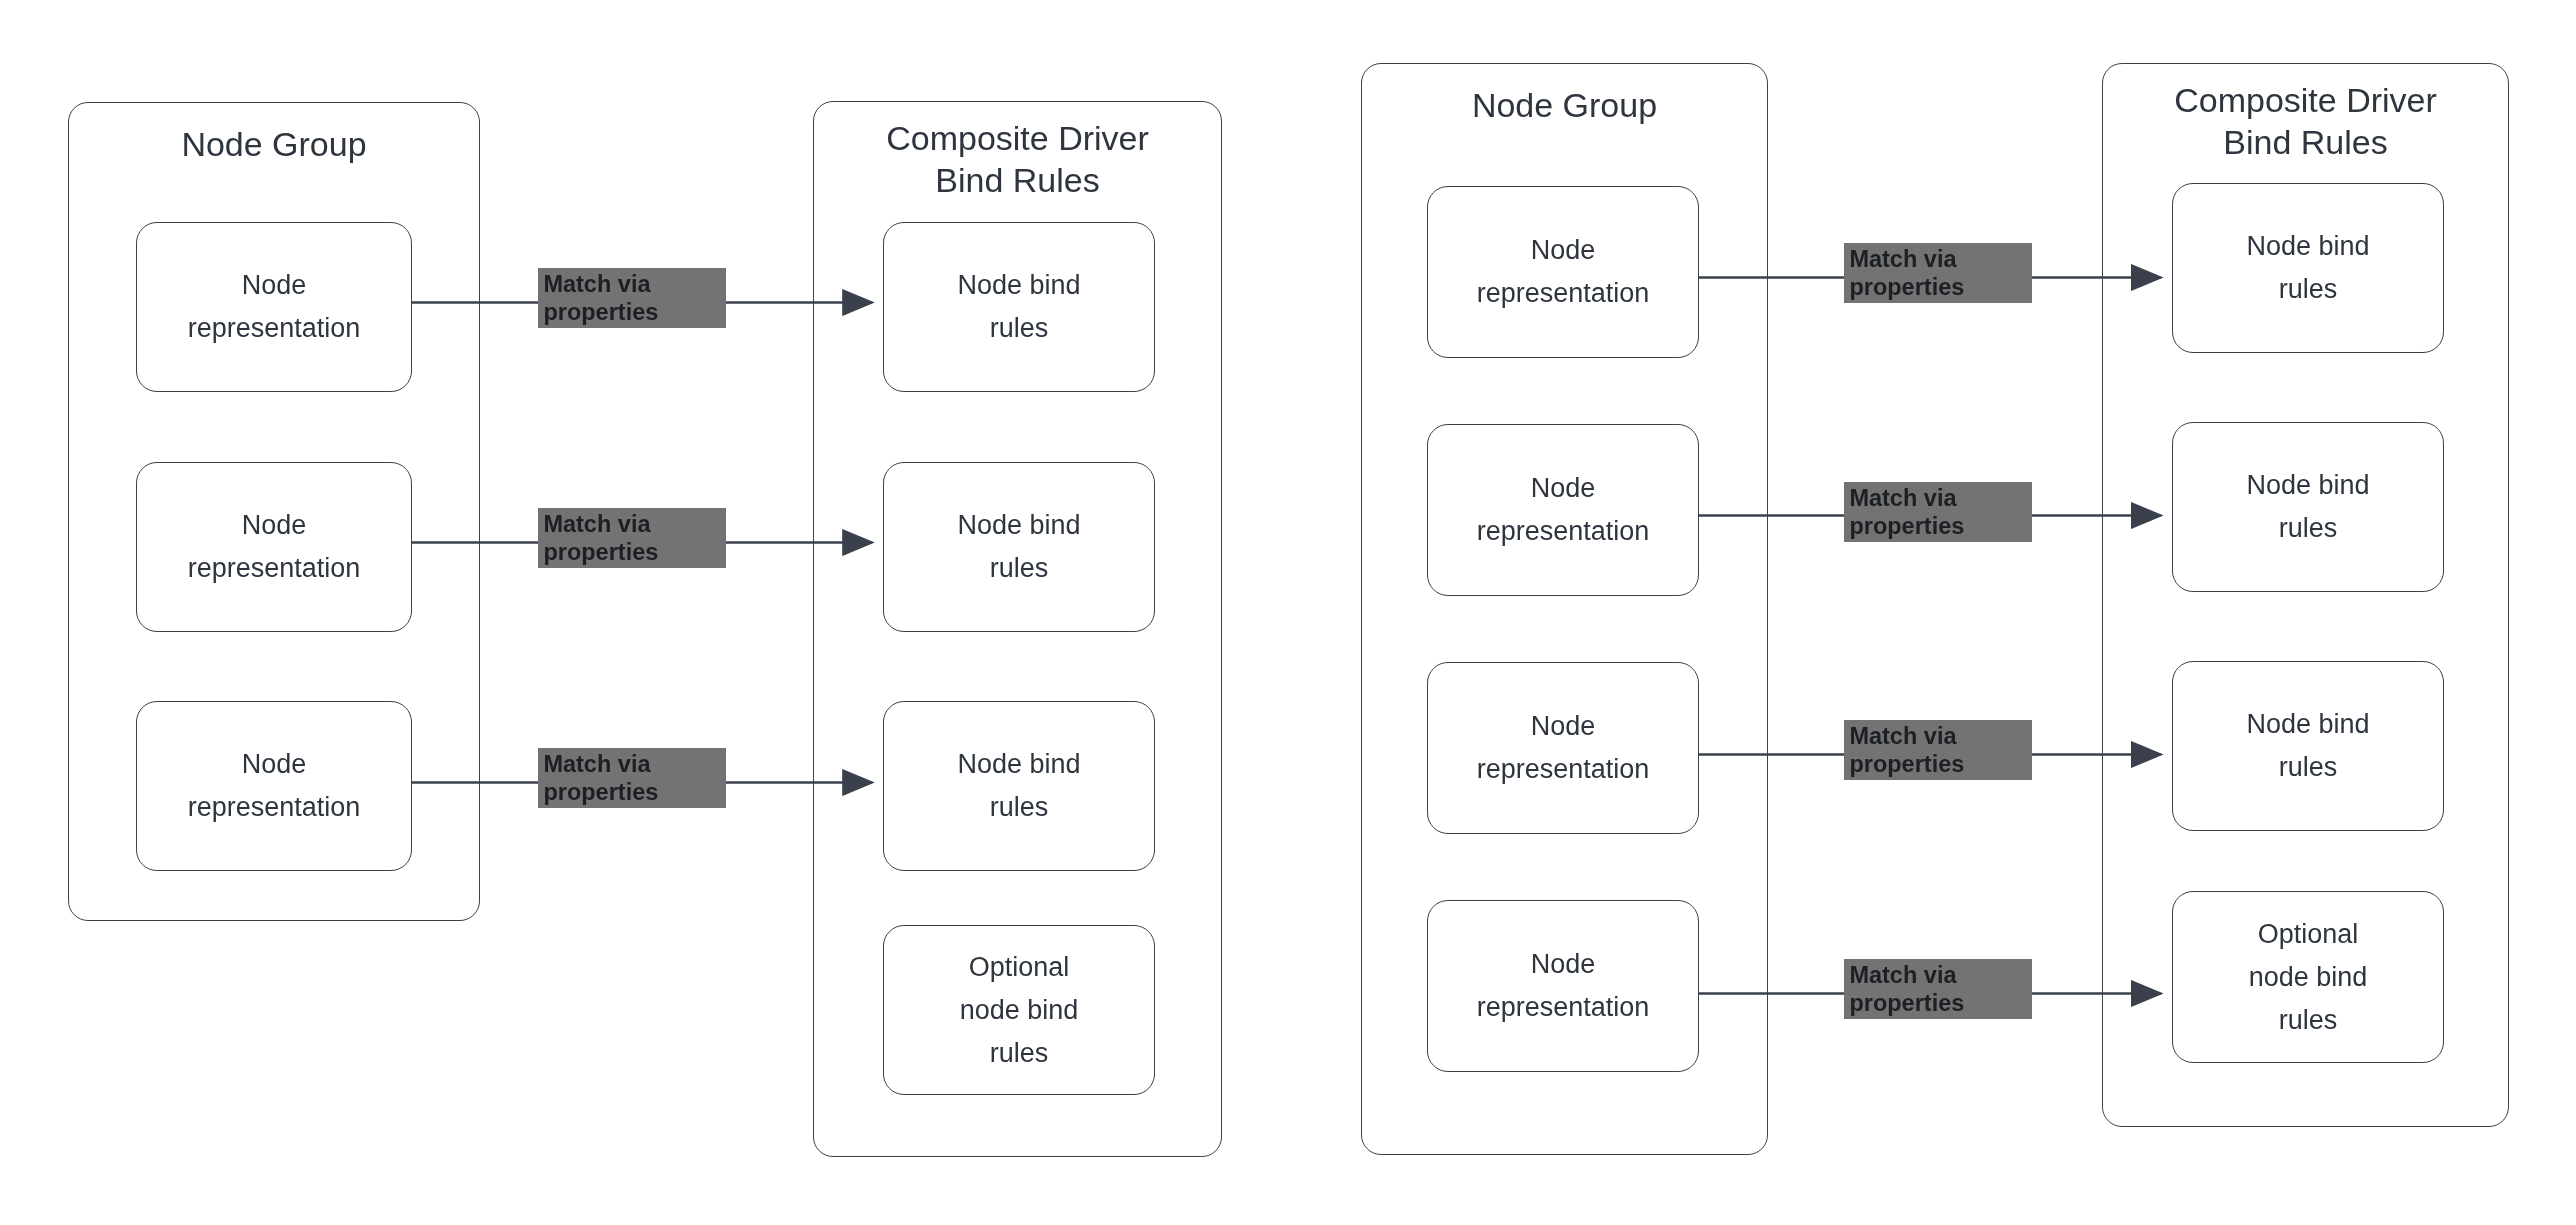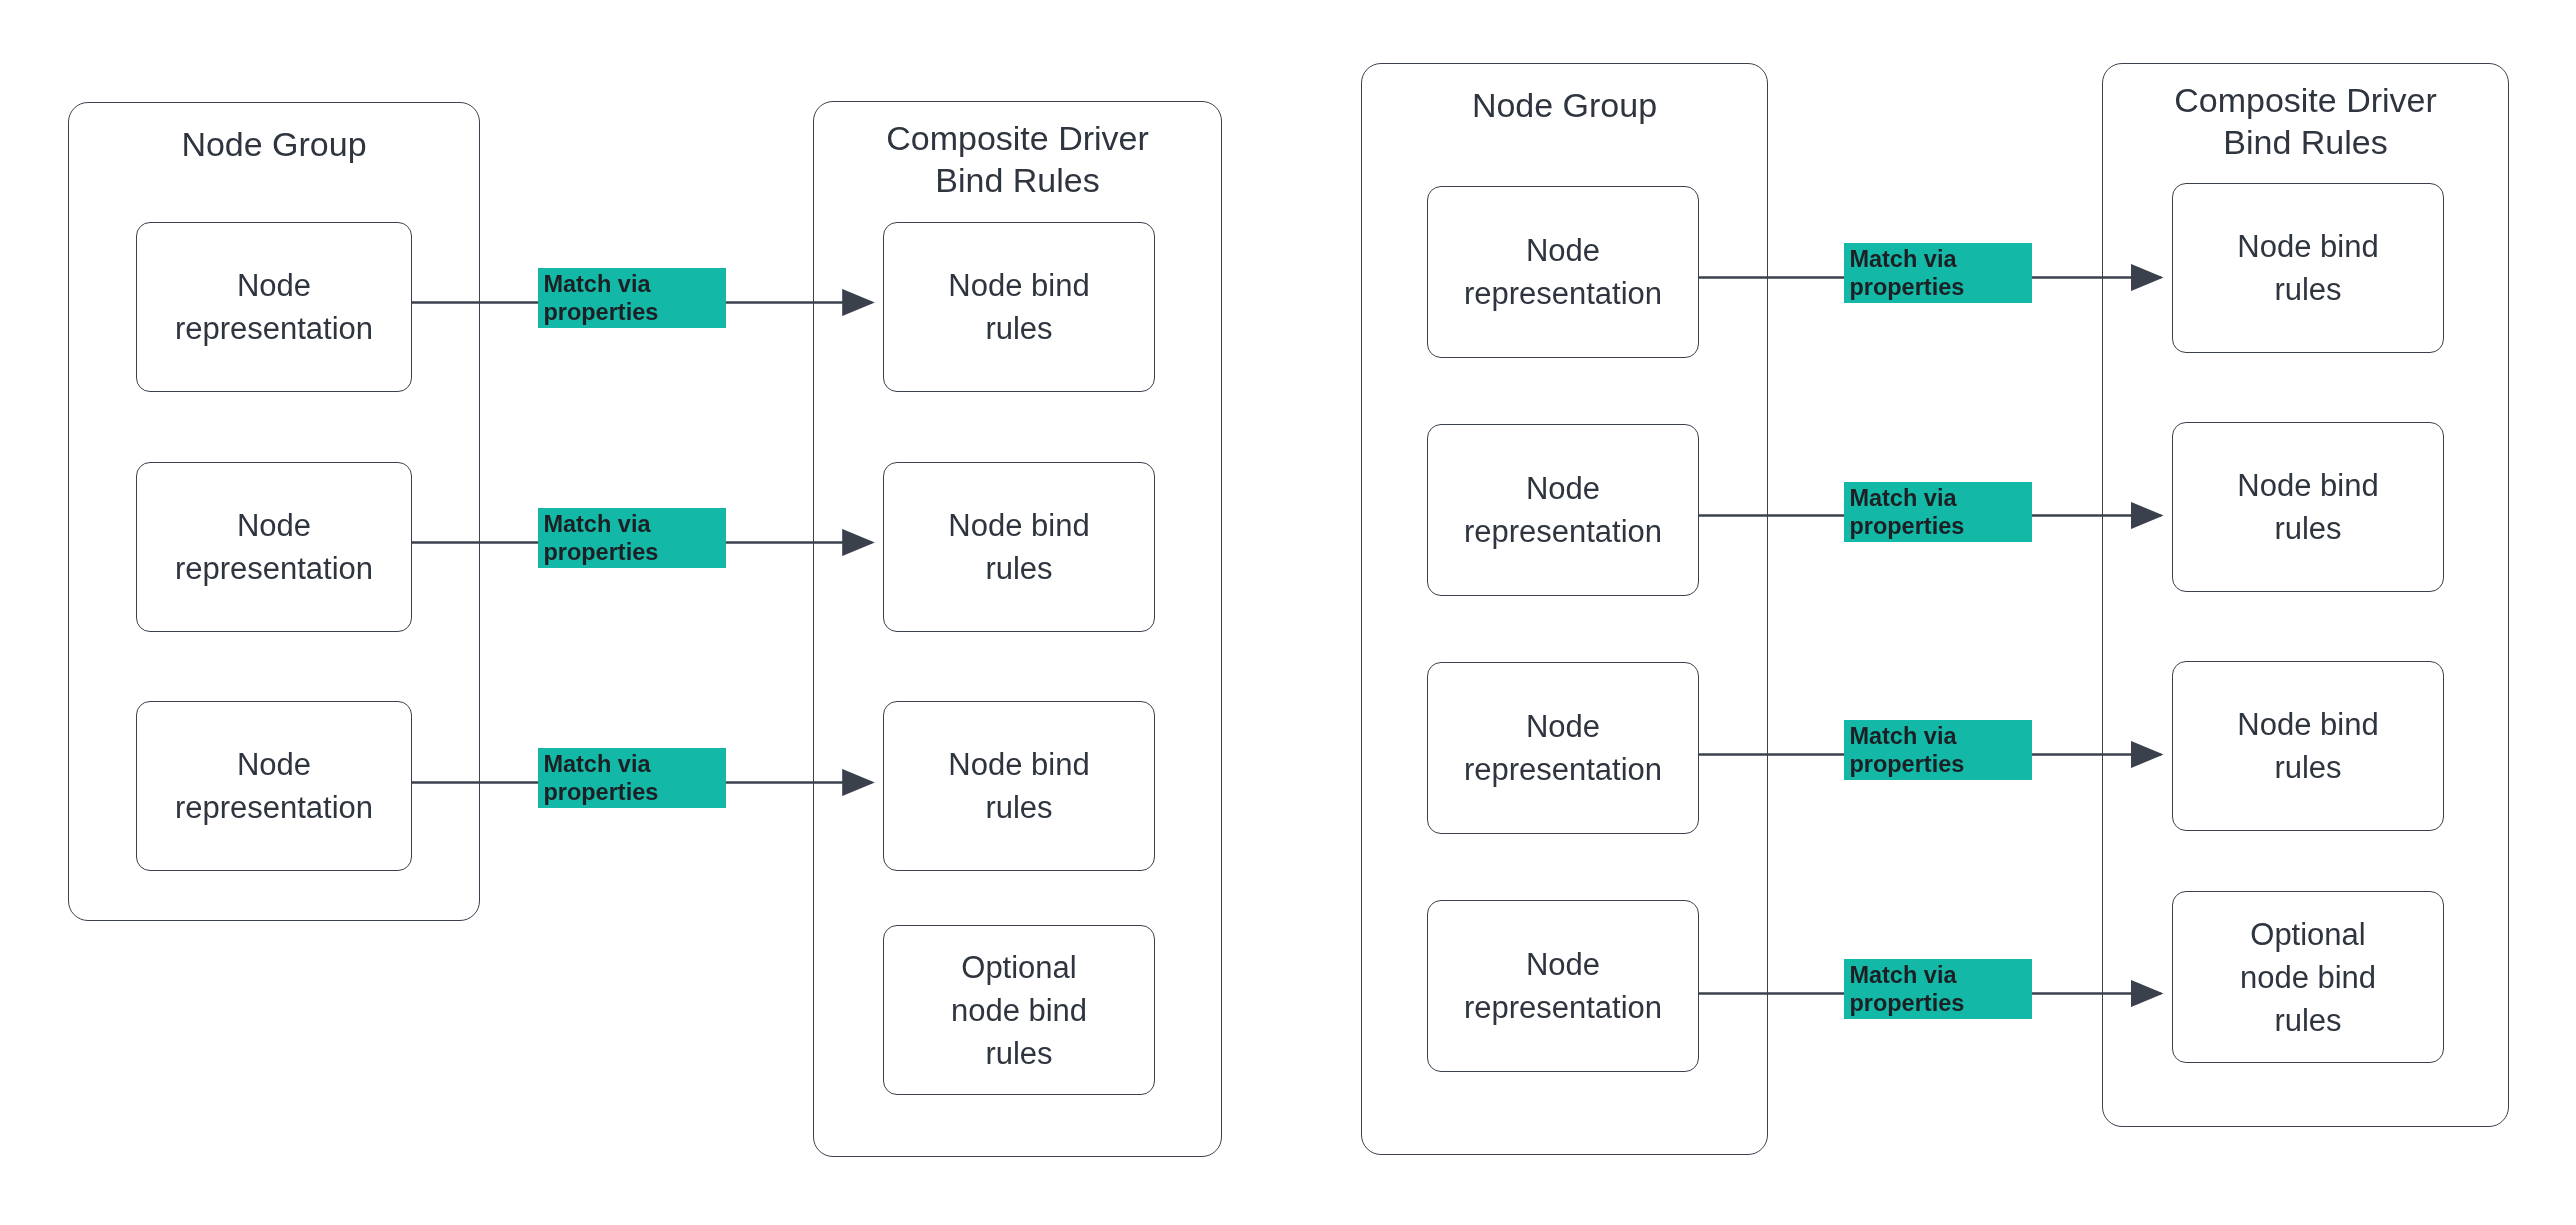--- a/index.html
+++ b/index.html
@@ -31,40 +31,40 @@
     font-size: 34px;
     line-height: 42px;
     font-weight: 400;
     white-space: pre-line;
     pointer-events: none;
   }
   .node-box {
     position: absolute;
     box-sizing: border-box;
     border: 1.8px solid #3a414d;
-    border-radius: 14px;
+    border-radius: 21px;
     background: #ffffff;
     display: flex;
     align-items: center;
     justify-content: center;
     text-align: center;
     color: #2e353f;
-    font-size: 31px;
+    font-size: 27px;
     line-height: 43px;
     white-space: pre-line;
     padding: 0 7.2px;
   }
   .edge-label {
     position: absolute;
     color: #1c1f24;
     font-size: 23.5px;
     line-height: 28px;
     font-weight: bold;
     white-space: pre-line;
-    background: #14b8a6;
+    background: #737373;
     padding: 1.8px 5.4px;
     text-align: left;
   }
   .connector {
     position: absolute;
     pointer-events: none;
   }
   .connector svg {
     display: block;
     overflow: visible;

